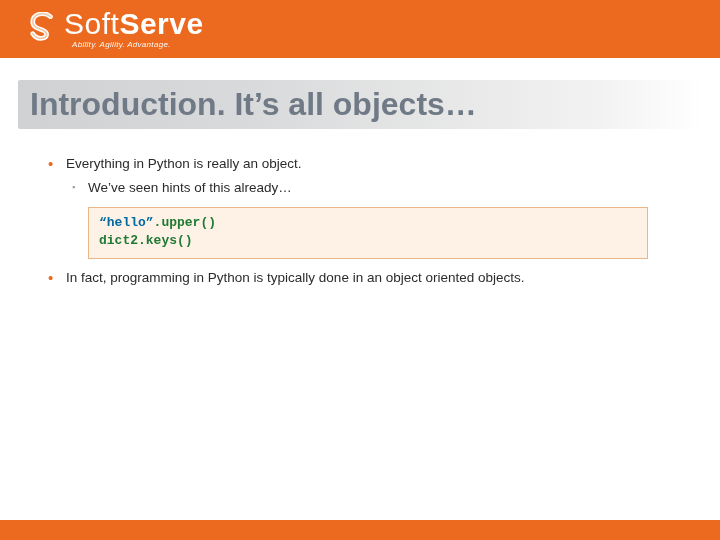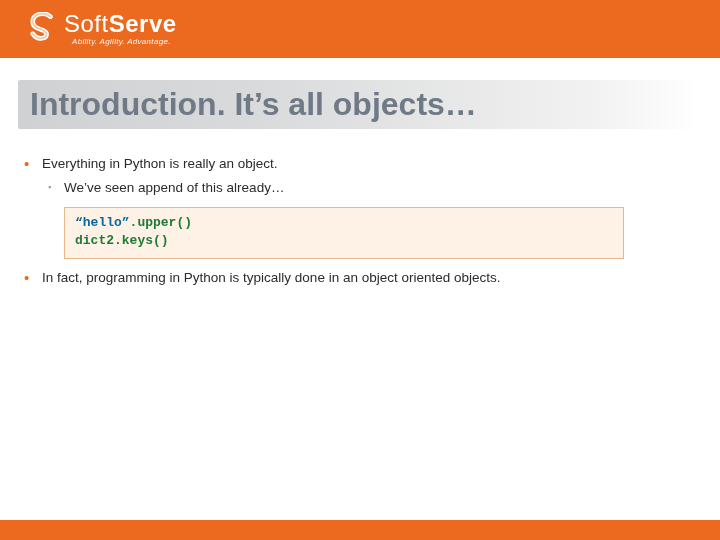--- a/index.html
+++ b/index.html
@@ -2,31 +2,31 @@
 <html><head>
 <meta charset="utf-8">
 <style>
   * { margin: 0; padding: 0; box-sizing: border-box; }
   html, body { width: 720px; height: 540px; font-family: Verdana, Geneva, sans-serif; background: #fff; }
   .slide { width: 720px; height: 540px; position: relative; background: #fff; }
   .top-bar { width: 100%; height: 58px; background: #ec6a1f; display: flex; align-items: center; padding-left: 26px; }
   .logo { display: flex; align-items: center; gap: 6px; }
   .logo-mark { width: 32px; height: 34px; }
   .logo-text { display: flex; flex-direction: column; color: #fff; line-height: 1; }
-  .logo-name { font-size: 24px; font-weight: 700; letter-spacing: 0.5px; }
+  .logo-name { font-size: 30px; font-weight: 700; letter-spacing: 0.5px; }
   .logo-name .soft { font-weight: 400; }
   .logo-tag { font-size: 8px; font-style: italic; margin-top: 2px; letter-spacing: 0.3px; opacity: 0.95; margin-left: 8px; }
   .title-band {
     margin: 22px 18px 0 18px;
     padding: 6px 12px;
     background: linear-gradient(90deg, #cfd1d3 0%, #d9dadb 35%, #f2f2f2 85%, #ffffff 100%);
     border-radius: 2px;
   }
   .title-text { color: #707a87; font-size: 32px; font-weight: 700; font-family: Verdana, Geneva, sans-serif; }
-  .content { padding: 26px 40px 0 20px; font-size: 13.5px; color: #2b2b2b; line-height: 1.35; }
+  .content { padding: 26px 40px 0 44px; font-size: 13.5px; color: #2b2b2b; line-height: 1.35; }
   ul.lvl1 { list-style: none; }
   ul.lvl1 > li { margin: 0 0 6px 0; padding-left: 22px; position: relative; }
   ul.lvl1 > li::before {
     content: "•"; position: absolute; left: 4px; top: 0;
     color: #ec6a1f; font-size: 15px; line-height: 1.2;
   }
   ul.lvl2 { list-style: none; margin: 6px 0 0 0; }
   ul.lvl2 > li { margin: 0 0 6px 0; padding-left: 22px; position: relative; font-size: 13.5px; }
   ul.lvl2 > li::before {
     content: "▪"; position: absolute; left: 6px; top: 1px;
@@ -74,21 +74,21 @@
   <div class="title-band">
     <div class="title-text">Introduction. It’s all objects…</div>
   </div>
 
   <div class="content">
     <ul class="lvl1">
       <li>
         <span>Everything in Python is really an object.</span>
         <ul class="lvl2">
           <li>
-            <span>We’ve seen append of this already…</span>
+            <span>We’ve seen hints of this already…</span>
           </li>
         </ul>
 
         <div class="code-block">
           <div><span class="str">“hello”</span><span>.upper()</span></div>
           <div><span>dict2.keys()</span></div>
         </div>
 
       </li>
       <li>

